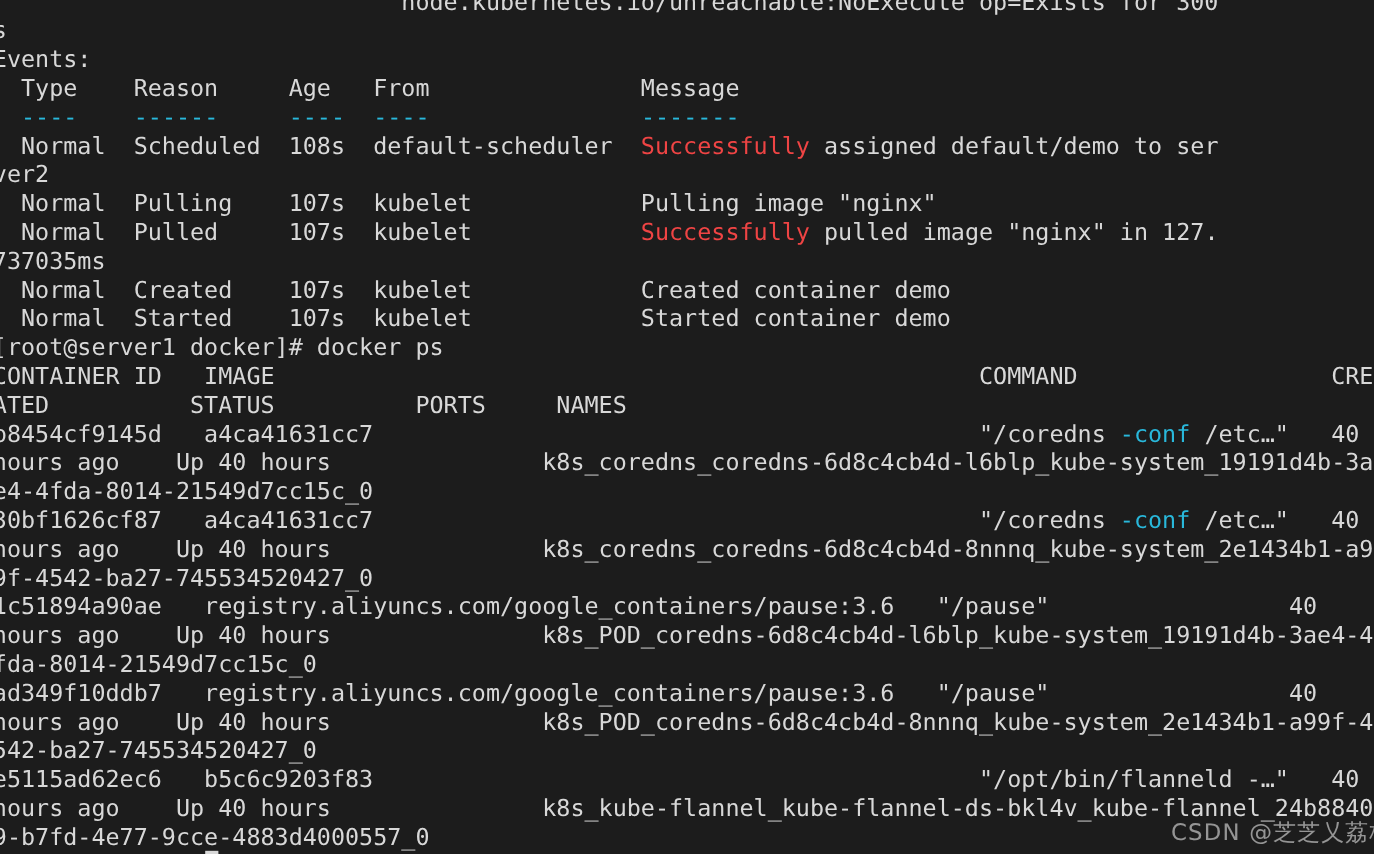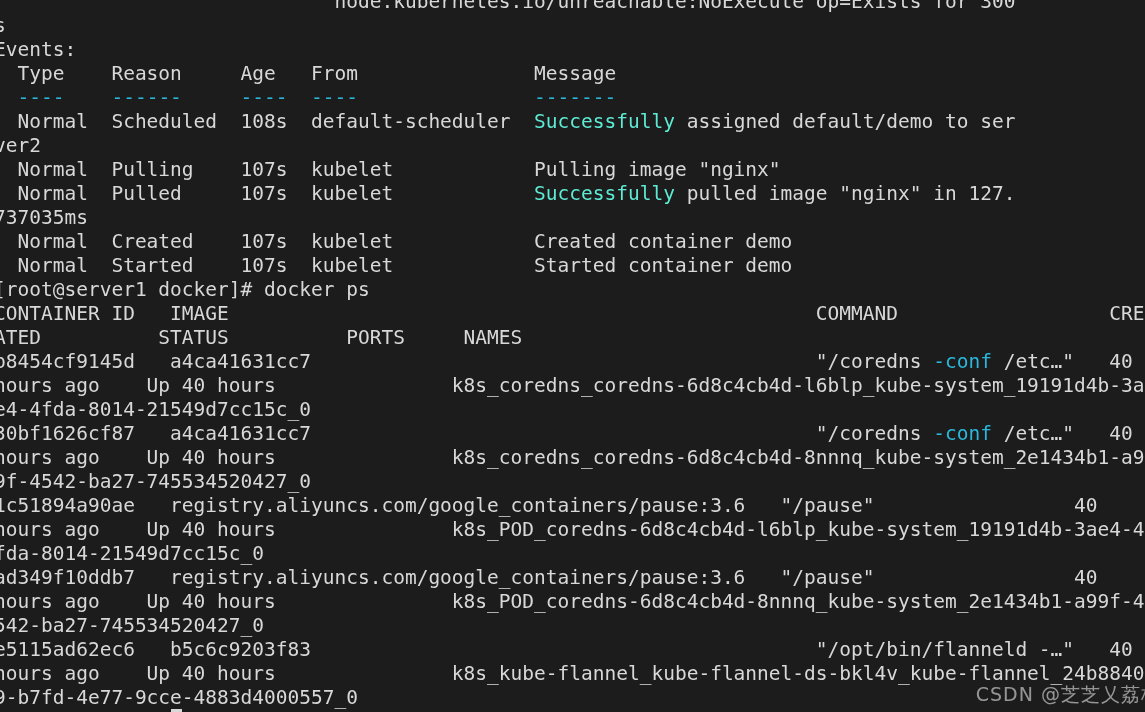--- a/index.html
+++ b/index.html
@@ -28,21 +28,21 @@
     width: 1160px;
     white-space: pre;
     font-variant-ligatures: none;
   }
   .line {
     height: 24px;
     white-space: pre;
     overflow: hidden;
   }
   .fg-default { color: #d8d8d8; }
-  .fg-green   { color: #5eead4; }
+  .fg-green   { color: #ef4444; }
   .fg-cyan    { color: #29b8db; }
   .watermark {
     position: absolute;
     right: 8px;
     bottom: 6px;
     font-family: "DejaVu Sans", "Liberation Sans", sans-serif;
     font-size: 19px;
     color: rgba(225,225,225,0.62);
     letter-spacing: 1px;
     pointer-events: none;

